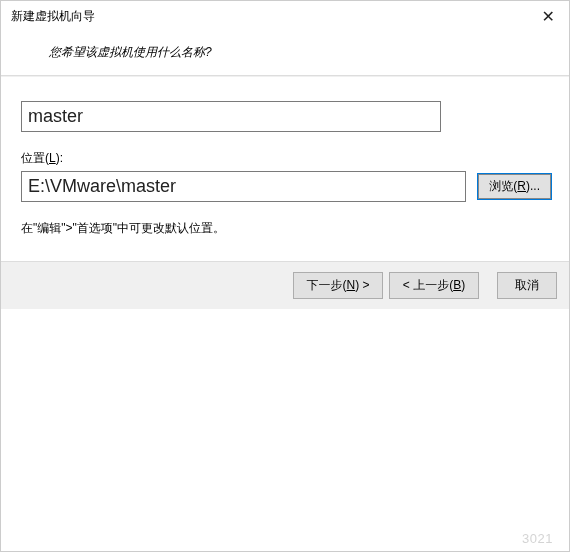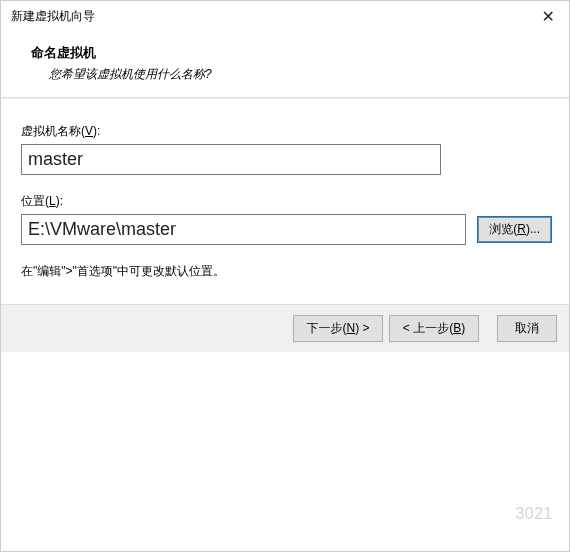--- a/index.html
+++ b/index.html
@@ -98,47 +98,43 @@
       background: #e1e1e1;
       border: 1px solid #adadad;
       cursor: pointer;
       min-width: 90px;
     }
     .footer button .ul { text-decoration: underline; }
     .footer .cancel { min-width: 60px; margin-left: 12px; }
     .watermark {
       position: absolute;
       right: 18px;
-      bottom: 28px;
+      bottom: 5px;
       color: rgba(160,160,160,0.45);
-      font-size: 16px;
+      font-size: 13px;
       pointer-events: none;
       letter-spacing: 0.5px;
     }
     .wrap { position: relative; width: 570px; height: 552px; }
   </style>
 </head>
 <body>
 <div class="wrap">
 
 <div class="titlebar">
   <span>新建虚拟机向导</span>
   <span class="close">✕</span>
 </div>
 
 <div class="header">
-  <div class="header-title">命名虚拟机</div>
   <div class="header-subtitle">您希望该虚拟机使用什么名称?</div>
 </div>
 
 <div class="content">
 
-  <div class="field-label">
-    <span>虚拟机名称(</span><span class="ul">V</span><span>):</span>
-  </div>
   <input type="text" class="text-input" value="master" style="">
 
   <div class="spacer"></div>
 
   <div class="field-label">
     <span>位置(</span><span class="ul">L</span><span>):</span>
   </div>
   <div class="location-row">
     <input type="text" class="text-input" value="E:\VMware\master" style="">
     <button class="browse-btn">

